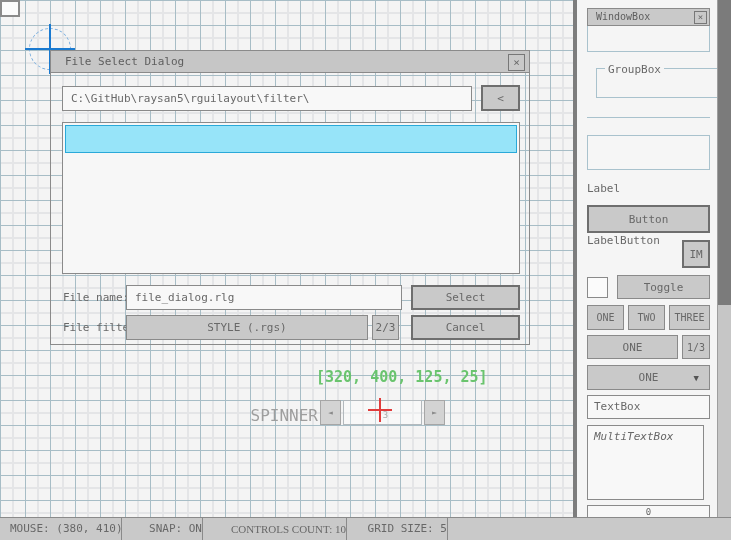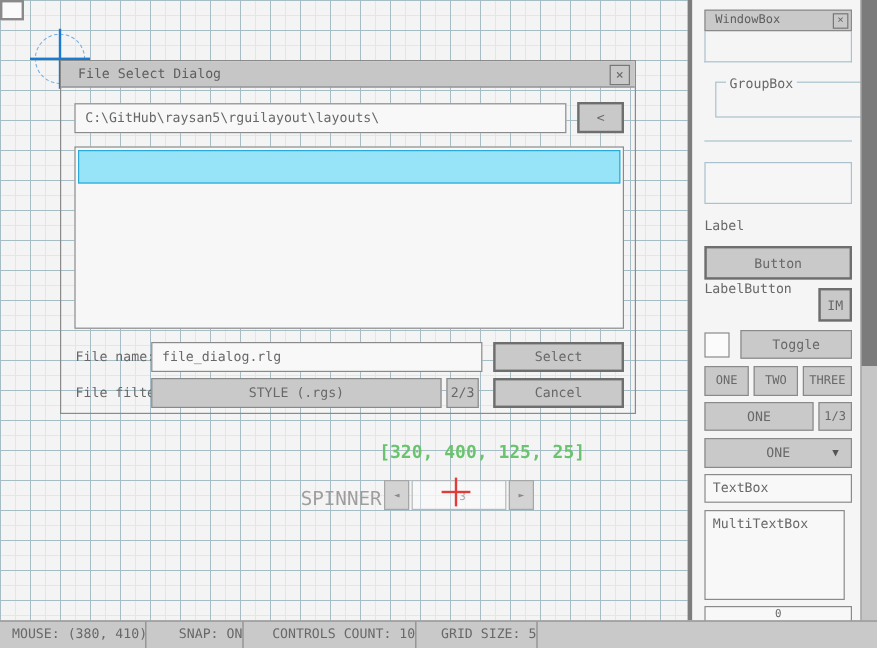--- a/index.html
+++ b/index.html
@@ -79,21 +79,21 @@
 
   <div class="abs dialog">
     <div class="abs titlebar">
       <span>File Select Dialog</span>
     </div>
     <div class="abs closebtn" style="right:4px; top:3px;">
       <span>×</span>
     </div>
 
     <div class="abs txtfield" style="left:11px; top:35px; width:410px; height:25px; line-height:23px; padding-left:8px;">
-      <span>C:\GitHub\raysan5\rguilayout\layouts\</span>
+      <span>C:\GitHub\raysan5\rguilayout\filter\</span>
     </div>
     <div class="abs btn" style="left:430px; top:34px; width:39px; height:26px;">
       <span>&lt;</span>
     </div>
 
     <div class="abs listbox" style="left:11px; top:71px; width:458px; height:152px;">
       <div class="listsel"></div>
     </div>
 
     <div class="abs lbl" style="left:12px; top:240px;">File name:</div>
@@ -189,32 +189,32 @@
 
   <div class="abs ctl" style="left:10px; top:365px; width:123px; height:25px; position:absolute;">
     <span>ONE</span>
     <span style="position:absolute; right:10px; font-size:9px; color:#555;">▼</span>
   </div>
 
   <div class="abs txtfield" style="left:10px; top:395px; width:123px; height:24px; line-height:22px; padding-left:6px;">
     <span>TextBox</span>
   </div>
 
-  <div class="abs txtfield" style="left:10px; top:425px; width:117px; height:75px; padding:4px 0 0 6px;">
+  <div class="abs txtfield" style="left:10px; top:425px; width:117px; height:75px; padding:4px 0 0 6px;font-style:italic;">
     <span>MultiTextBox</span>
   </div>
 
   <div class="abs txtfield" style="left:10px; top:505px; width:123px; height:14px; text-align:center; font-size:9px; line-height:12px;">
     <span>0</span>
   </div>
 </div>
 
 <div class="abs scrollbar">
   <div class="scroll-thumb"></div>
 </div>
 
 <div class="abs statusbar">
   <div class="status-cell" style="width:122px;">MOUSE: (380, 410)</div>
   <div class="status-cell" style="width:81px;">SNAP: ON</div>
-  <div class="status-cell" style="width:144px;">CONTROLS COUNT: 10</div>
+  <div class="status-cell" style="width:144px;font-family:Liberation Serif, serif;">CONTROLS COUNT: 10</div>
   <div class="status-cell" style="width:101px;">GRID SIZE: 5</div>
   <div class="status-cell" style="flex:1; border-right:none;"></div>
 </div>
 
 </body></html>

